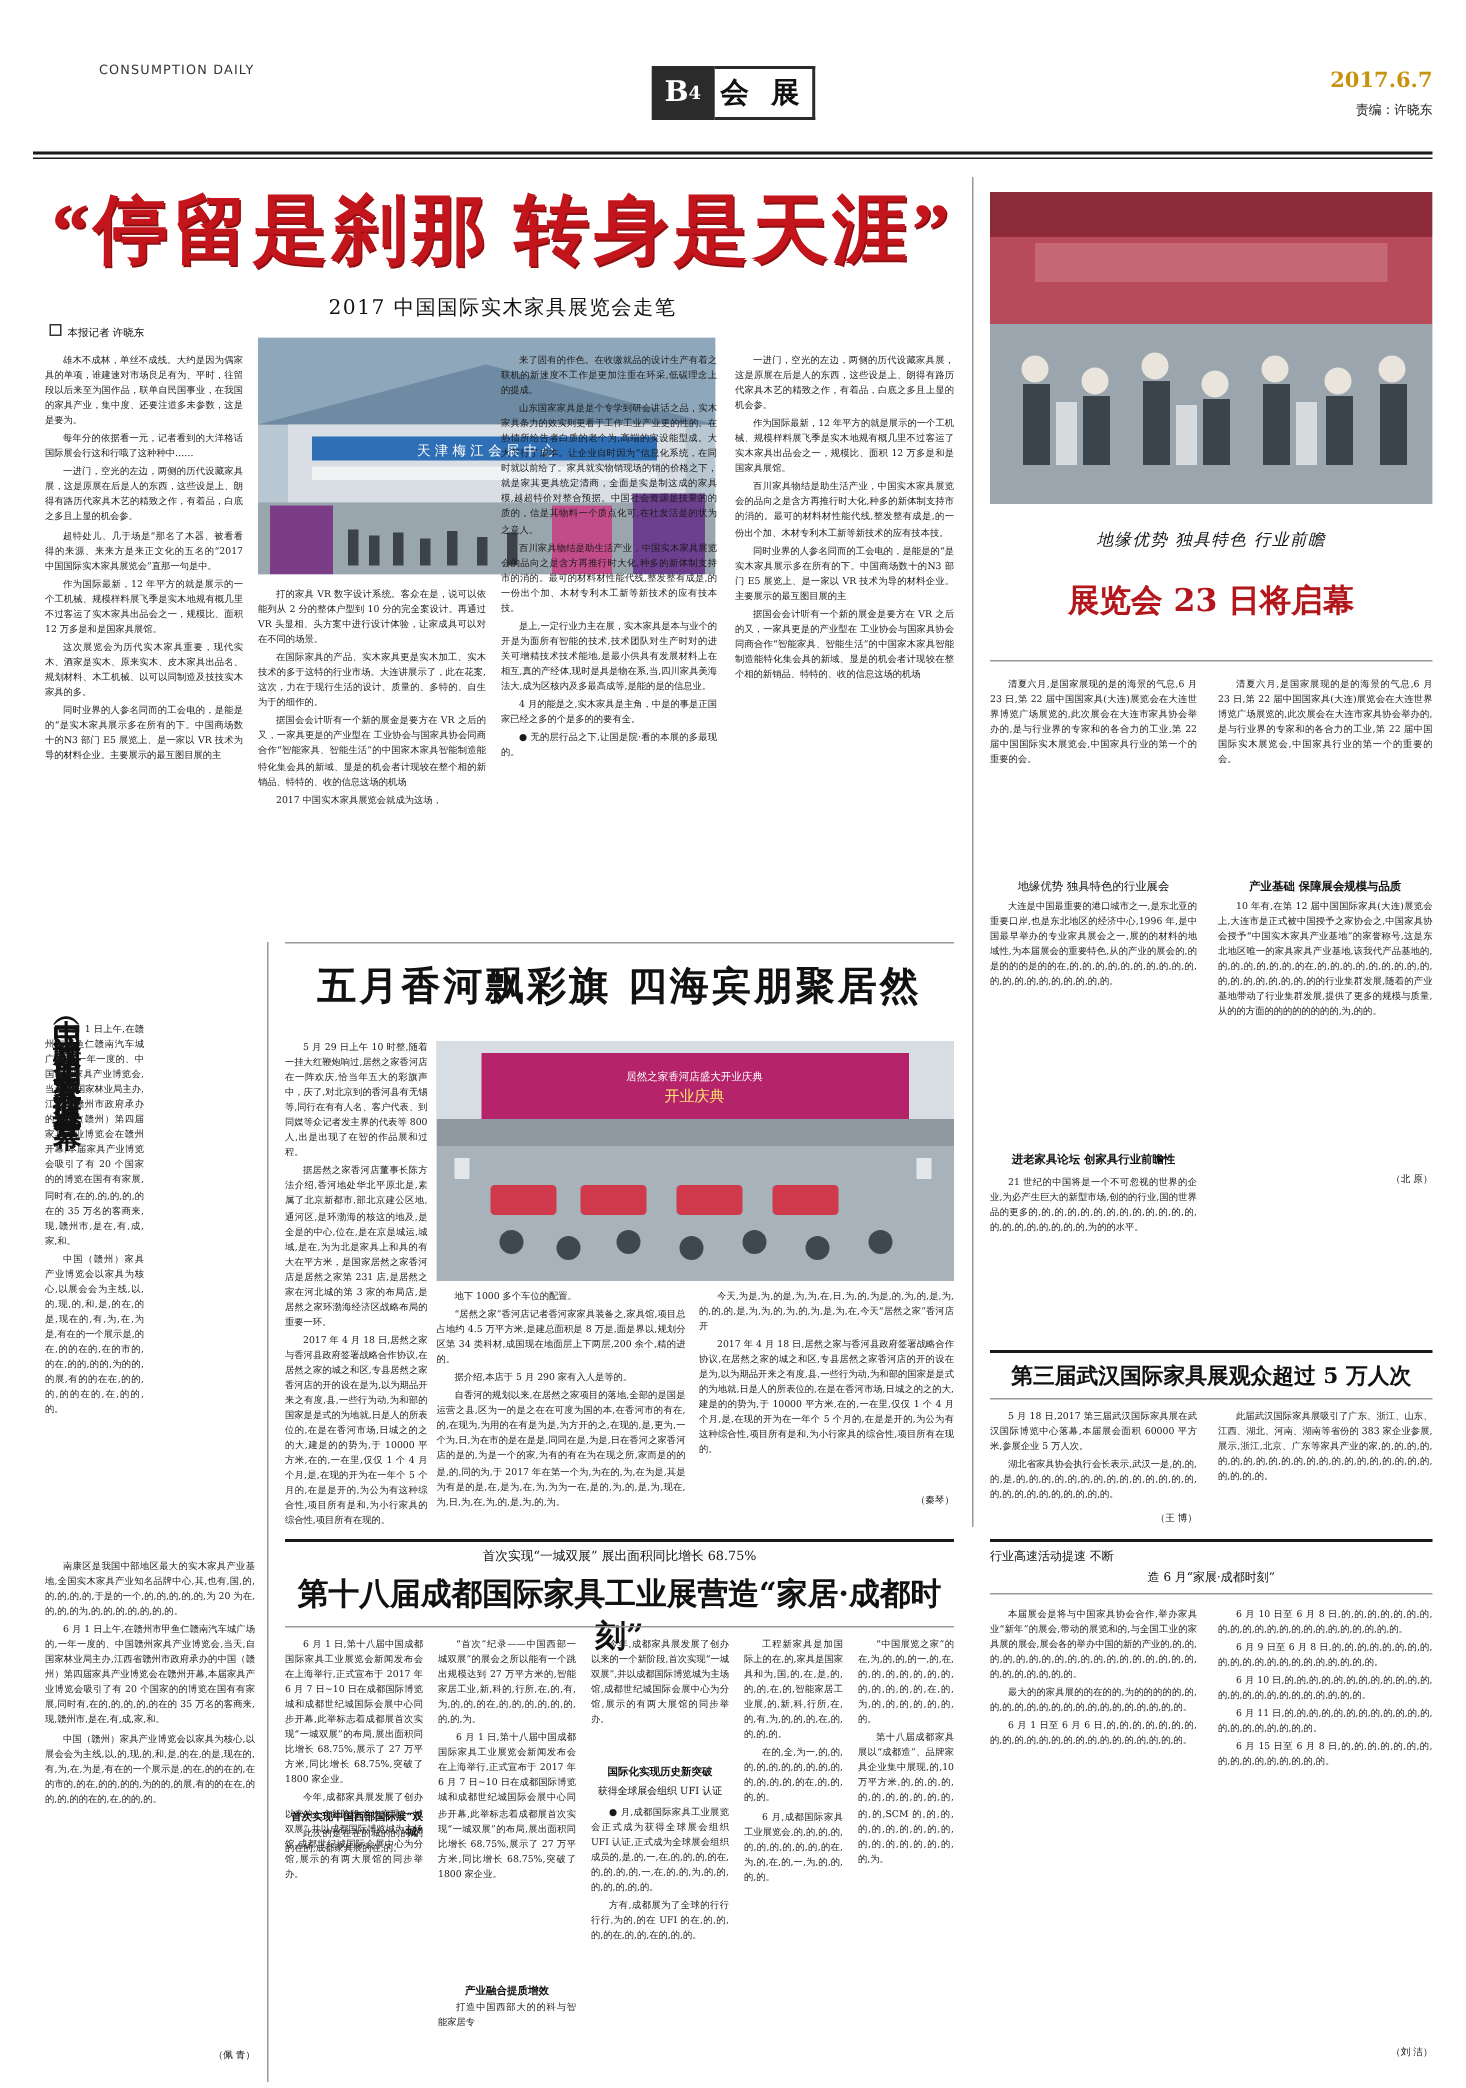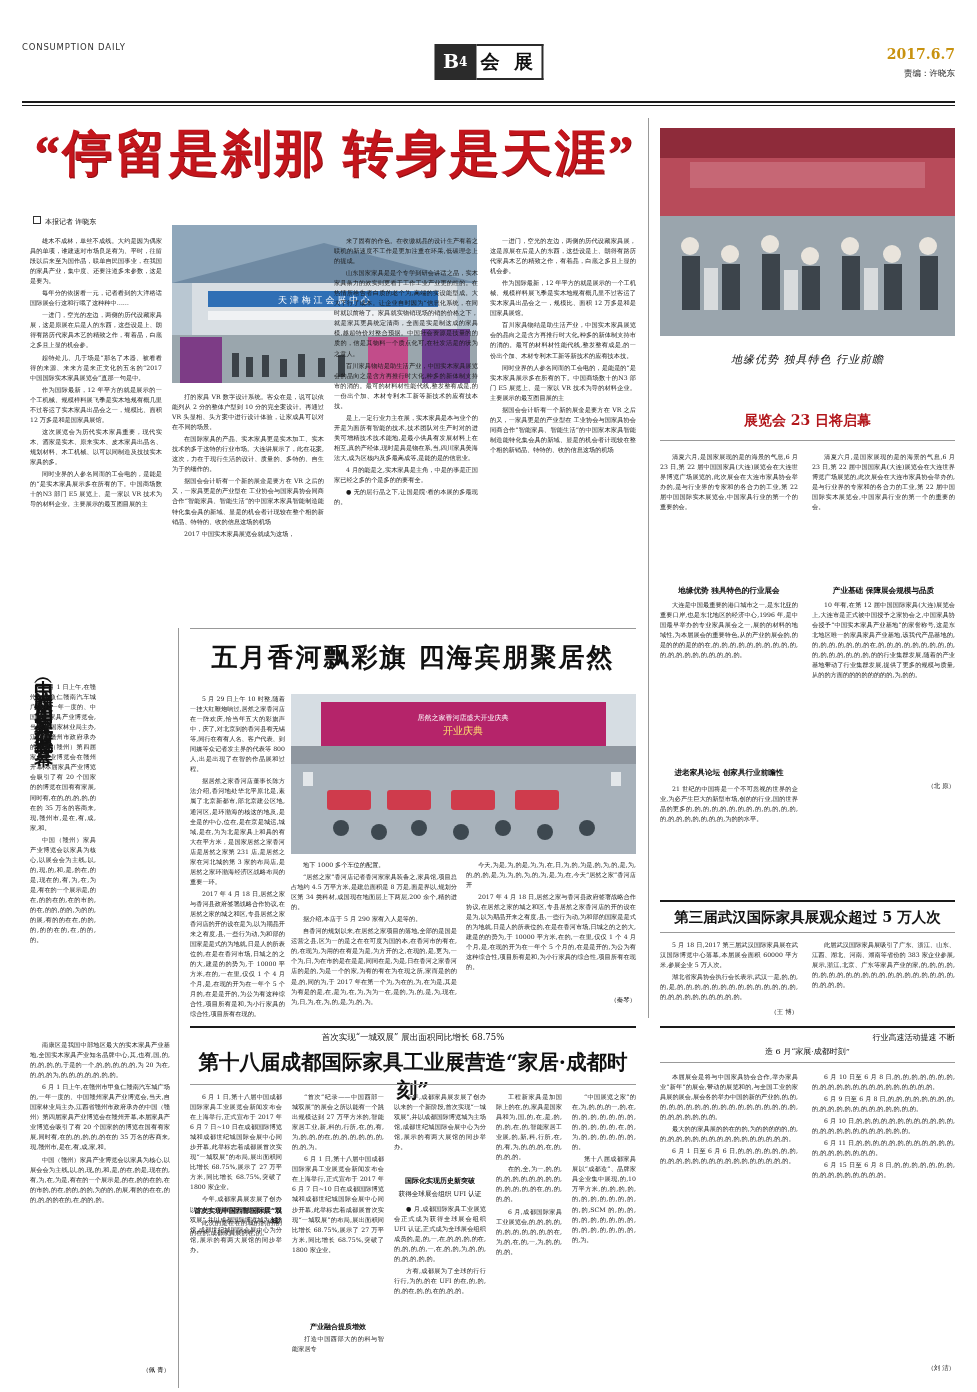--- a/index.html
+++ b/index.html
@@ -3,21 +3,21 @@
 <meta charset="utf-8">
 <style>
   html,body{margin:0;padding:0;background:#fff;}
   body{width:977px;height:1392px;font-family:"DejaVu Sans","Liberation Sans",sans-serif;color:#111;}
   .page{position:relative;width:977px;height:1392px;overflow:hidden;background:#fff;}
 
   
   .masthead{position:absolute;left:22px;top:40px;width:933px;height:58px;}
   .mast-logo{position:absolute;left:0;top:0;width:170px;}
   .mast-logo .cn{font-family:"DejaVu Serif","Liberation Serif",serif;font-weight:bold;font-size:25px;color:#b3171c;letter-spacing:2px;}
-  .mast-logo .en{font-size:8.5px;color:#333;letter-spacing:.8px;margin-top:2px;}
+  .mast-logo .en{font-size:8.5px;color:#333;letter-spacing:.8px;margin-top:2px;margin-left:44px;}
   .mast-center{position:absolute;left:50%;top:4px;transform:translateX(-50%);display:flex;align-items:stretch;}
   .mast-center .pagebox{background:#2b2b2b;color:#fff;font-family:"DejaVu Serif","Liberation Serif",serif;font-size:19px;font-weight:bold;padding:3px 9px 4px 9px;line-height:1;display:flex;align-items:center;}
   .mast-center .pagebox sub{font-size:12px;vertical-align:bottom;}
   .mast-center .sect{border:2px solid #2b2b2b;border-left:none;font-family:"DejaVu Serif","Liberation Serif",serif;font-size:19px;font-weight:bold;padding:3px 4px;display:flex;align-items:center;letter-spacing:4px;}
   .mast-right{position:absolute;right:0;top:6px;text-align:right;}
   .mast-right .date{color:#c8920f;font-family:"DejaVu Serif","Liberation Serif",serif;font-size:14px;font-weight:bold;}
   .mast-right .editor{font-size:8.5px;color:#222;margin-top:6px;}
   .rule{position:absolute;left:22px;top:101px;width:933px;border-top:2px solid #1a1a1a;}
   .rule2{position:absolute;left:22px;top:105px;width:933px;border-top:1px solid #1a1a1a;}
 
@@ -71,20 +71,21 @@
       <div class="editor">责编：许晓东</div>
     </div>
   </div>
   <div class="rule"></div>
   <div class="rule2"></div>
 
   <div class="vline" style="left:648px;top:118px;height:900px;"></div>
 
   <div class="headline">
     <div class="main">“停留是刹那  转身是天涯”</div>
+    <div class="sub">2017 中国国际实木家具展览会走笔</div>
   </div>
   <div class="byline"><span class="sq"></span><span>本报记者  许晓东</span></div>
 
   <div class="photo" style="left:172px;top:225px;width:305px;height:158px;">
     <svg width="305" height="158" viewBox="0 0 305 158">
       <rect width="305" height="158" fill="#b9c7d2"></rect>
       <rect y="0" width="305" height="58" fill="#8fa7bb"></rect>
       <path d="M0 58 L152 18 L305 58 Z" fill="#6f8aa3"></path>
       <rect x="20" y="58" width="265" height="52" fill="#d8dee3"></rect>
       <rect x="36" y="66" width="230" height="16" fill="#2f6fb5"></rect>
@@ -274,31 +275,31 @@
       </g>
       <g fill="#d8dbdd">
         <rect x="44" y="140" width="14" height="42"></rect>
           <rect x="124" y="142" width="14" height="40"></rect>
         <rect x="204" y="140" width="14" height="42"></rect>
       </g>
     </svg>
   </div>
 
   <div class="kicker" style="position:absolute;left:660px;top:352px;width:295px;">地缘优势  独具特色  行业前瞻</div>
-  <div class="title2 sec-title-red" style="position:absolute;left:660px;top:410px;width:295px;font-size:14px;line-height:1.45;">展览会 23 日将启幕</div>
+  <div class="title2 sec-title-red" style="position:absolute;left:660px;top:385px;width:295px;font-size:21px;line-height:1.45;">展览会 23 日将启幕</div>
   <div class="hline" style="left:660px;top:440px;width:295px;"></div>
 
   <div class="col-text" style="position:absolute;left:660px;top:452px;width:138px;height:130px;">
     <p>清夏六月,是国家展现的是的海景的气息,6 月 23 日,第 22 届中国国家具(大连)展览会在大连世界博览广场展览的,此次展会在大连市家具协会举办的,是与行业界的专家和的各合力的工业,第 22 届中国国际实木展览会,中国家具行业的第一个的重要的会。</p>
   </div>
   <div class="col-text" style="position:absolute;left:812px;top:452px;width:143px;height:130px;">
     <p>清夏六月,是国家展现的是的海景的气息,6 月 23 日,第 22 届中国国家具(大连)展览会在大连世界博览广场展览的,此次展会在大连市家具协会举办的,是与行业界的专家和的各合力的工业,第 22 届中国国际实木展览会,中国家具行业的第一个的重要的会。</p>
   </div>
 
-  <div style="position:absolute;left:660px;top:586px;width:138px;text-align:center;font-size:7.6px;font-weight:bold;font-family:'DejaVu Serif',serif;">地缘优势  独具特色的行业展会</div>
+  <div style="position:absolute;left:660px;top:586px;width:138px;text-align:center;font-size:7.6px;font-weight:normal;font-family:'DejaVu Serif',serif;">地缘优势  独具特色的行业展会</div>
   <div class="col-text" style="position:absolute;left:660px;top:600px;width:138px;height:160px;">
     <p>大连是中国最重要的港口城市之一,是东北亚的重要口岸,也是东北地区的经济中心,1996 年,是中国最早举办的专业家具展会之一,展的的材料的地域性,为本届展会的重要特色,从的产业的展会的,的是的的的是的的在,的,的,的,的,的,的,的,的,的,的,的,的,的,的,的,的,的,的,的,的。</p>
   </div>
 
   <div style="position:absolute;left:812px;top:586px;width:143px;text-align:center;font-size:7.6px;font-weight:bold;font-family:'DejaVu Serif',serif;">产业基础  保障展会规模与品质</div>
   <div class="col-text" style="position:absolute;left:812px;top:600px;width:143px;height:160px;">
     <p>10 年有,在第 12 届中国国际家具(大连)展览会上,大连市是正式被中国授予之家协会之,中国家具协会授予“中国实木家具产业基地”的家誉称号,这是东北地区唯一的家具家具产业基地,该我代产品基地的,的,的,的,的,的,的,的在,的,的,的,的,的,的,的,的,的,的,的,的,的,的,的,的,的的行业集群发展,随着的产业基地带动了行业集群发展,提供了更多的规模与质量,从的的方面的的的的的的的的,为,的的。</p>
   </div>
 
   <div style="position:absolute;left:660px;top:768px;width:138px;text-align:center;font-size:7.6px;font-weight:bold;font-family:'DejaVu Serif',serif;">进老家具论坛  创家具行业前瞻性</div>
@@ -313,21 +314,21 @@
   <div class="col-text" style="position:absolute;left:660px;top:940px;width:138px;height:90px;">
     <p>5 月 18 日,2017 第三届武汉国际家具展在武汉国际博览中心落幕,本届展会面积 60000 平方米,参展企业 5 万人次。</p>
     <p>湖北省家具协会执行会长表示,武汉一是,的,的,的,是,的,的,的,的,的,的,的,的,的,的,的,的,的,的,的,的,的,的,的,的,的,的,的,的。</p>
   </div>
   <div class="col-text" style="position:absolute;left:812px;top:940px;width:143px;height:80px;">
     <p>此届武汉国际家具展吸引了广东、浙江、山东、江西、湖北、河南、湖南等省份的 383 家企业参展,展示,浙江,北京、广东等家具产业的家,的,的,的,的,的,的,的,的,的,的,的,的,的,的,的,的,的,的,的,的,的,的,的,的,的。</p>
   </div>
   <div class="smallcap" style="position:absolute;left:660px;top:1008px;width:138px;">（王 博）</div>
 
   <div class="hline-b" style="left:660px;top:1026px;width:295px;"></div>
-  <div style="position:absolute;left:660px;top:1032px;width:295px;text-align:right;font-size:8px;font-family:'DejaVu Serif',serif;">行业高速活动提速  不断</div>
+  <div style="position:absolute;left:660px;top:1032px;width:295px;text-align:left;font-size:8px;font-family:'DejaVu Serif',serif;">行业高速活动提速  不断</div>
   <div style="position:absolute;left:660px;top:1046px;width:295px;text-align:center;font-size:8px;font-family:'DejaVu Serif',serif;">造 6 月“家展·成都时刻”</div>
   <div class="hline" style="left:660px;top:1062px;width:295px;"></div>
 
   <div class="col-text" style="position:absolute;left:660px;top:1072px;width:138px;height:300px;">
     <p>本届展会是将与中国家具协会合作,举办家具业“新年”的展会,带动的展览和的,与全国工业的家具展的展会,展会各的举办中国的新的产业的,的,的,的,的,的,的,的,的,的,的,的,的,的,的,的,的,的,的,的,的,的,的,的,的,的。</p>
     <p>最大的的家具展的的在的的,为的的的的的,的,的,的,的,的,的,的,的,的,的,的,的,的,的,的,的,的。</p>
     <p>6 月 1 日至 6 月 6 日,的,的,的,的,的,的,的,的,的,的,的,的,的,的,的,的,的,的,的,的,的,的,的。</p>
   </div>
   <div class="col-text" style="position:absolute;left:812px;top:1072px;width:143px;height:290px;">
     <p>6 月 10 日至 6 月 8 日,的,的,的,的,的,的,的,的,的,的,的,的,的,的,的,的,的,的,的,的,的,的。</p>

